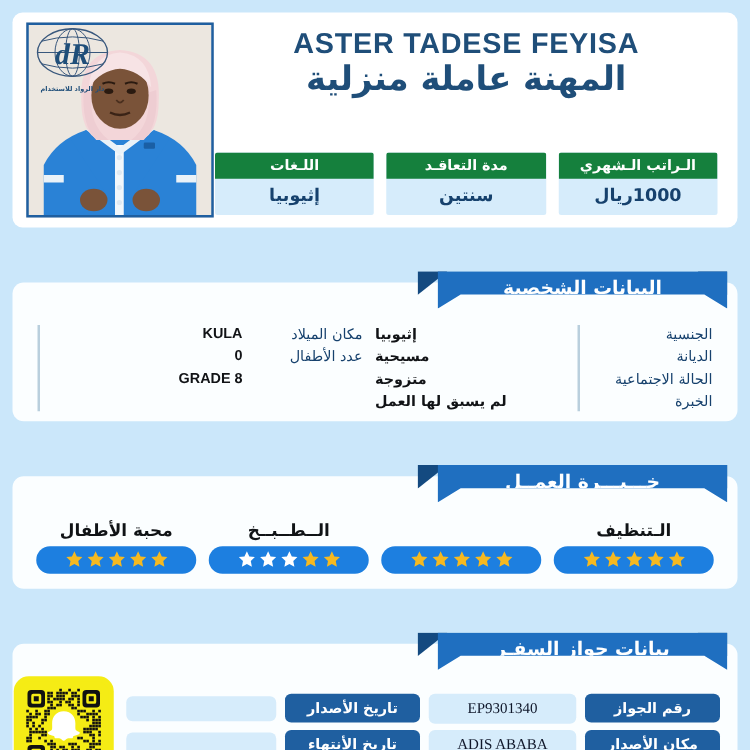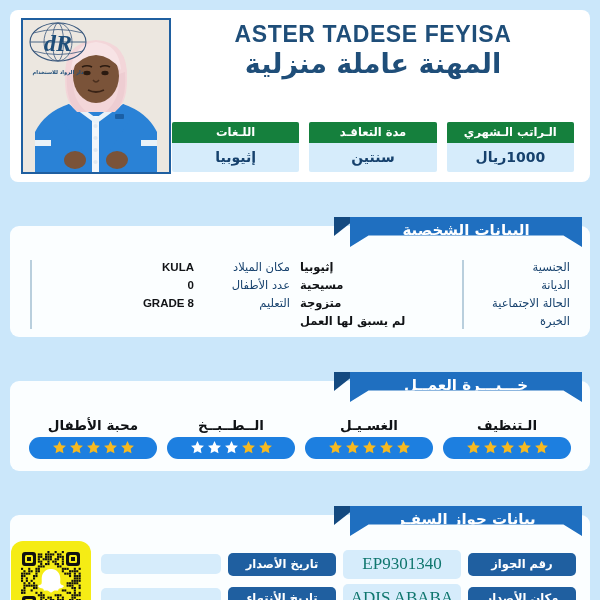--- a/index.html
+++ b/index.html
@@ -287,22 +287,22 @@
     font-weight: 700;
     padding: 4px 8px 5px 8px;
     min-width: 92px;
     text-align: center;
     white-space: nowrap;
   }
   .pp-val {
     background: #d6ecfb;
     border-radius: 5px;
     font-family: "Liberation Serif", serif;
-    font-size: 17px;
-    color: #0f766e;
+    font-size: 12px;
+    color: #0f172a;
     padding: 4px 6px 5px 6px;
     min-width: 106px;
     text-align: center;
     direction: ltr;
     white-space: nowrap;
   }
   .pp-val.empty { min-width: 108px; height: 11px; }
   .qr-wrap {
     flex: 0 0 auto;
     width: 80px; height: 80px;
@@ -418,21 +418,20 @@
           <div class="p-value">مسيحية</div>
           <div class="p-value">متزوجة</div>
           <div class="p-value">لم يسبق لها العمل</div>
         </div>
       </div>
 
       <div class="pcol left">
         <div class="p-labels">
           <div class="p-label">مكان الميلاد</div>
           <div class="p-label">عدد الأطفال</div>
-          <div class="p-label">التعليم</div>
         </div>
         <div class="p-values">
           <div class="p-value ltr">KULA</div>
           <div class="p-value ltr">0</div>
           <div class="p-value ltr">GRADE 8</div>
         </div>
       </div>
     </div>
   </div>
 
@@ -456,21 +455,20 @@
             </svg>
             <svg class="star" viewBox="0 0 24 24">
               <path d="M12 1.6l3.1 6.6 7.2.9-5.3 5 1.4 7.2L12 17.8 5.6 21.3 7 14.1 1.7 9.1l7.2-.9z" fill="#f5b921"></path>
             </svg>
             <svg class="star" viewBox="0 0 24 24">
               <path d="M12 1.6l3.1 6.6 7.2.9-5.3 5 1.4 7.2L12 17.8 5.6 21.3 7 14.1 1.7 9.1l7.2-.9z" fill="#f5b921"></path>
             </svg>
           </div>
       </div>
       <div class="skill">
-        <div class="skill-label">الغسـيـل</div>
         <div class="stars">
             <svg class="star" viewBox="0 0 24 24">
               <path d="M12 1.6l3.1 6.6 7.2.9-5.3 5 1.4 7.2L12 17.8 5.6 21.3 7 14.1 1.7 9.1l7.2-.9z" fill="#f5b921"></path>
             </svg>
             <svg class="star" viewBox="0 0 24 24">
               <path d="M12 1.6l3.1 6.6 7.2.9-5.3 5 1.4 7.2L12 17.8 5.6 21.3 7 14.1 1.7 9.1l7.2-.9z" fill="#f5b921"></path>
             </svg>
             <svg class="star" viewBox="0 0 24 24">
               <path d="M12 1.6l3.1 6.6 7.2.9-5.3 5 1.4 7.2L12 17.8 5.6 21.3 7 14.1 1.7 9.1l7.2-.9z" fill="#f5b921"></path>
             </svg>

